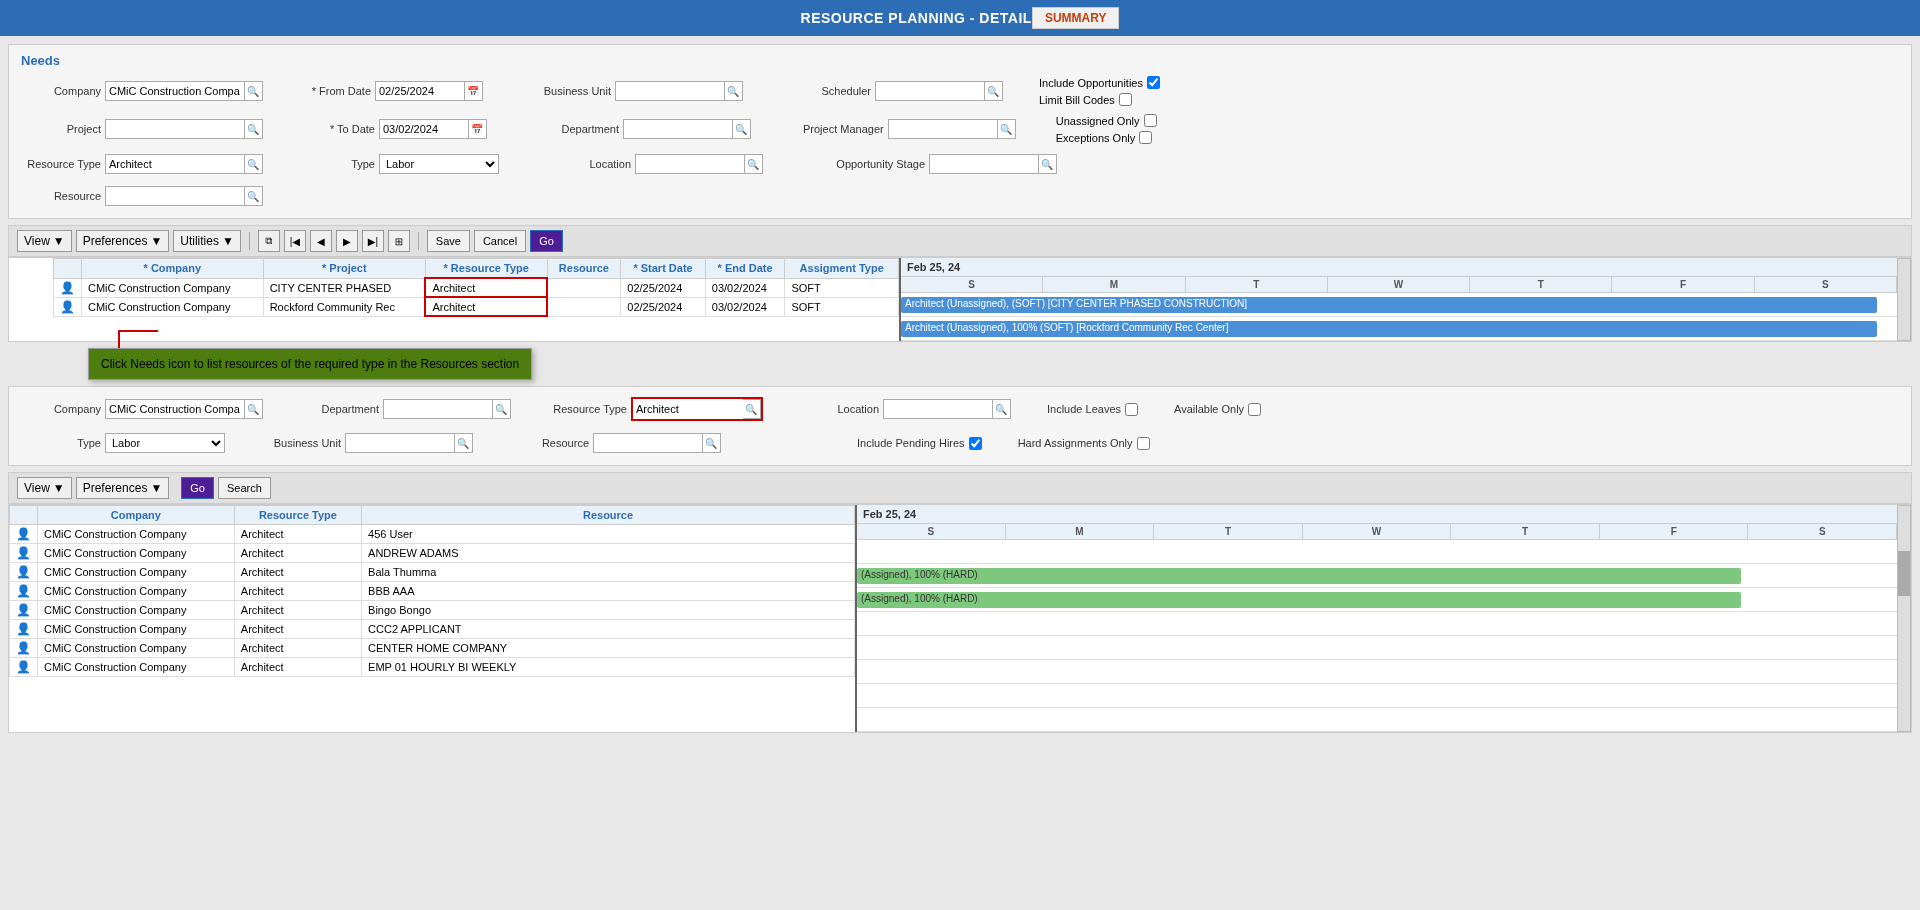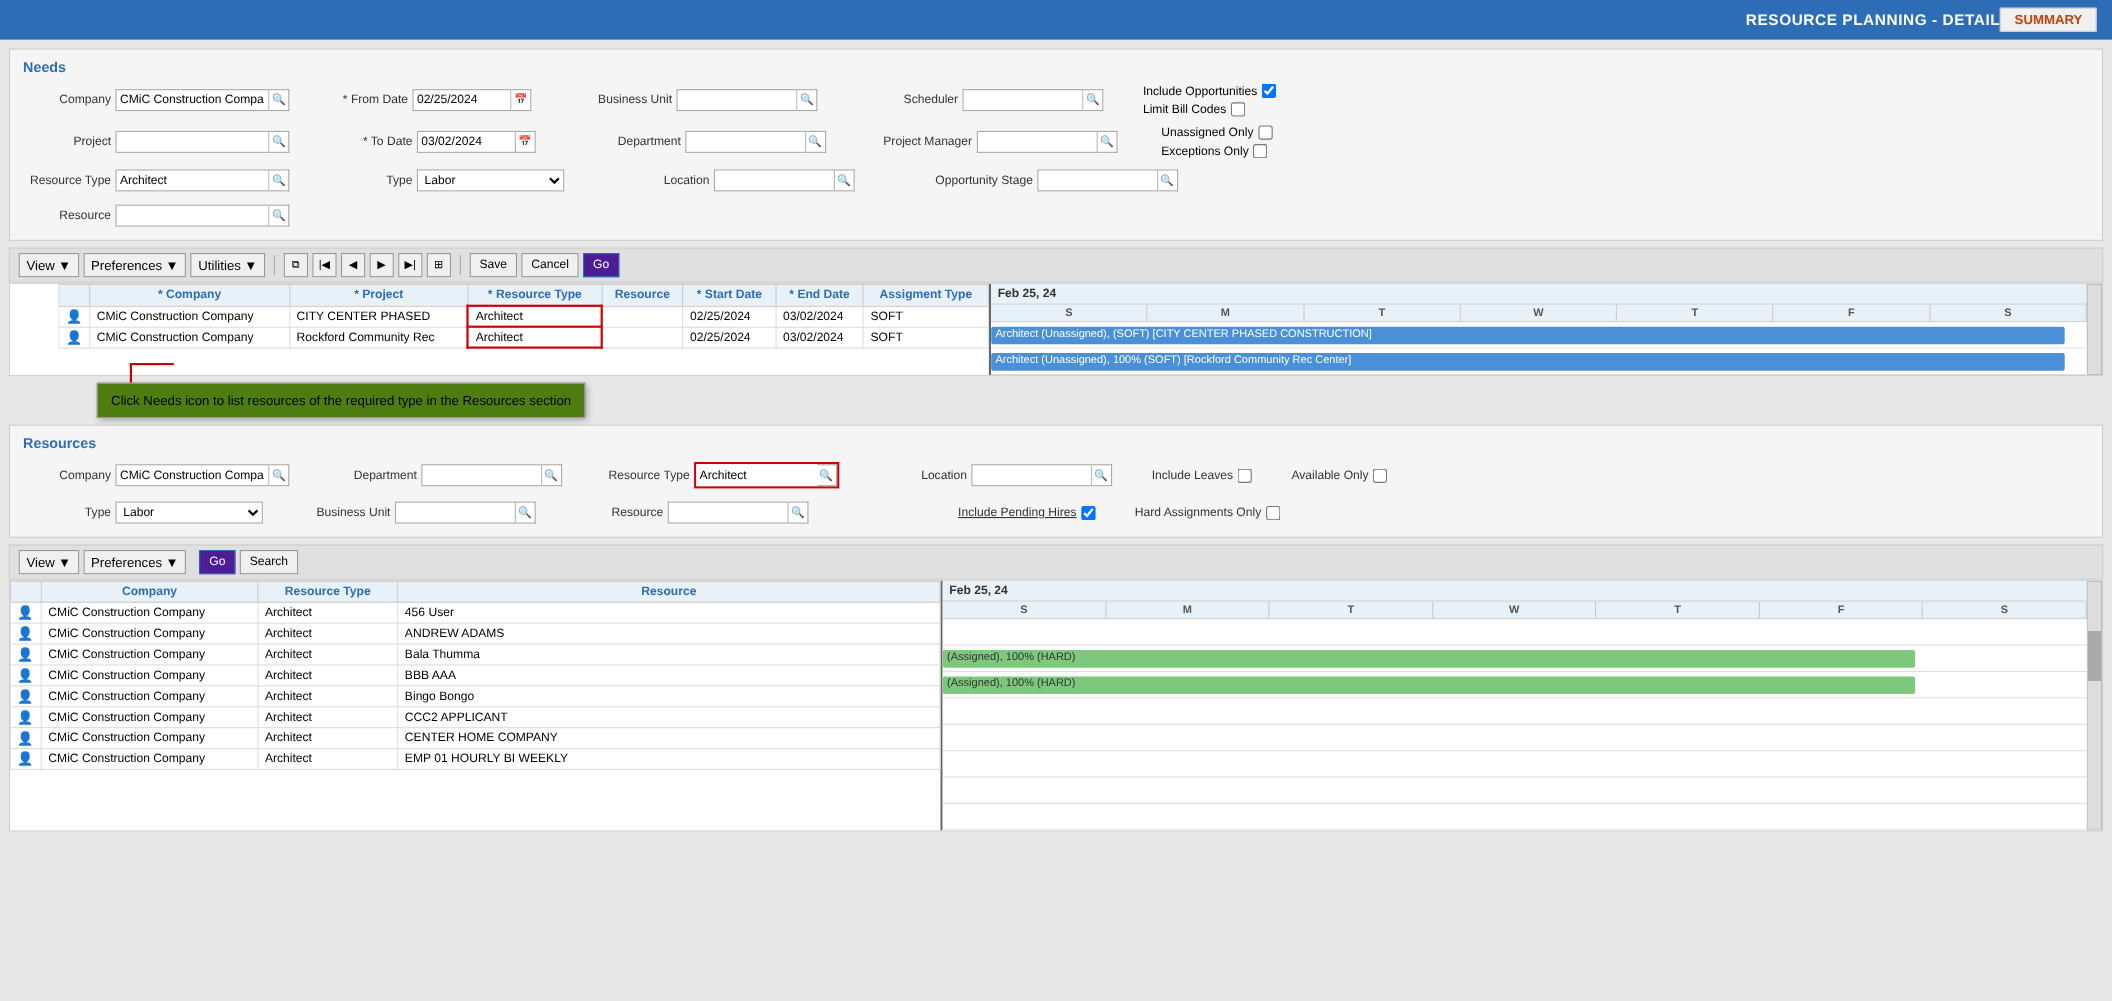--- a/index.html
+++ b/index.html
@@ -5,21 +5,21 @@
     * { box-sizing: border-box; margin: 0; padding: 0; font-family: Arial, sans-serif; font-size: 12px; }
     body { background: #e8e8e8; width: 1920px; min-height: 910px; overflow-x: hidden; }
 
     
     .app-header {
       background: #2d6db5;
       color: white;
       padding: 8px 14px;
       display: flex;
       align-items: center;
-      justify-content: flex-end;
+      justify-content: center;
       height: 36px;
     }
     .app-header-title { font-size: 14px; font-weight: bold; letter-spacing: 0.5px; }
     .summary-btn {
       background: #f0f0f0;
       color: #c2410c;
       border: 1px solid #ccc;
       padding: 3px 12px;
       font-size: 12px;
       font-weight: bold;
@@ -58,21 +58,21 @@
       height: 20px;
       font-size: 11px;
       background: white;
     }
     .select-input {
       border: 1px solid #aaa;
       padding: 1px 2px;
       height: 20px;
       font-size: 11px;
       background: white;
-      width: 134px;
+      width: 120px;
     }
 
     
     .checkbox-group {
       display: flex;
       align-items: center;
       gap: 4px;
     }
     .checkbox-label { font-size: 11px; white-space: nowrap; }
 
@@ -492,21 +492,20 @@
   <div style="margin-left:80px; position:relative;">
     
     <div style="position:absolute; top:-18px; left:30px; width:0; height:0; border-left:2px solid #cc0000; border-top:2px solid #cc0000; width:40px; height:18px;"></div>
     <div class="tooltip-box">
       <span>Click Needs icon to list resources of the required type in the Resources section</span>
     </div>
   </div>
 </div>
 
 <div class="section-panel" style="margin-top:6px;">
-  <div class="section-title">Resources</div>
 
   <div style="display:flex; flex-wrap:wrap; align-items:center; gap:4px 0;">
 
     <div style="display:flex; align-items:center; width:100%; gap:8px;">
       <div class="form-group">
         <span class="form-label">Company</span>
         <div class="input-with-search">
           <input class="form-input" style="width: 140px;" value="CMiC Construction Compa">
           <button class="search-btn">🔍</button>
         </div>
@@ -557,21 +556,21 @@
         </div>
       </div>
       <div class="form-group" style="margin-left:20px;">
         <span class="form-label">Resource</span>
         <div class="input-with-search">
           <input class="form-input" style="width: 110px;" value="">
           <button class="search-btn">🔍</button>
         </div>
       </div>
       <div class="form-group" style="margin-left:120px;">
-        <span class="form-label" style="min-width:auto;text-decoration:underline;">Include Pending Hires</span>
+        <span class="form-label" style="min-width:auto;">Include Pending Hires</span>
         <input type="checkbox" checked="" style="">
       </div>
       <div class="form-group" style="margin-left:20px;">
         <span class="form-label" style="min-width:auto;">Hard Assignments Only</span>
         <input type="checkbox" style="">
       </div>
     </div>
   </div>
 </div>
 

